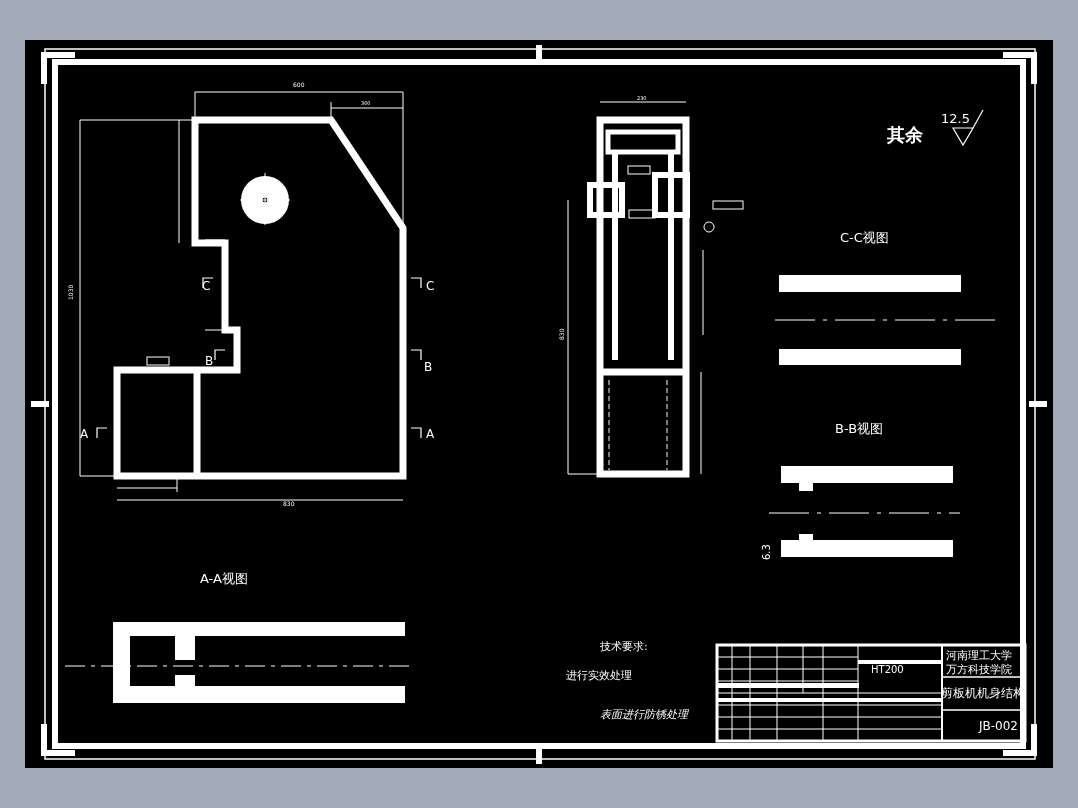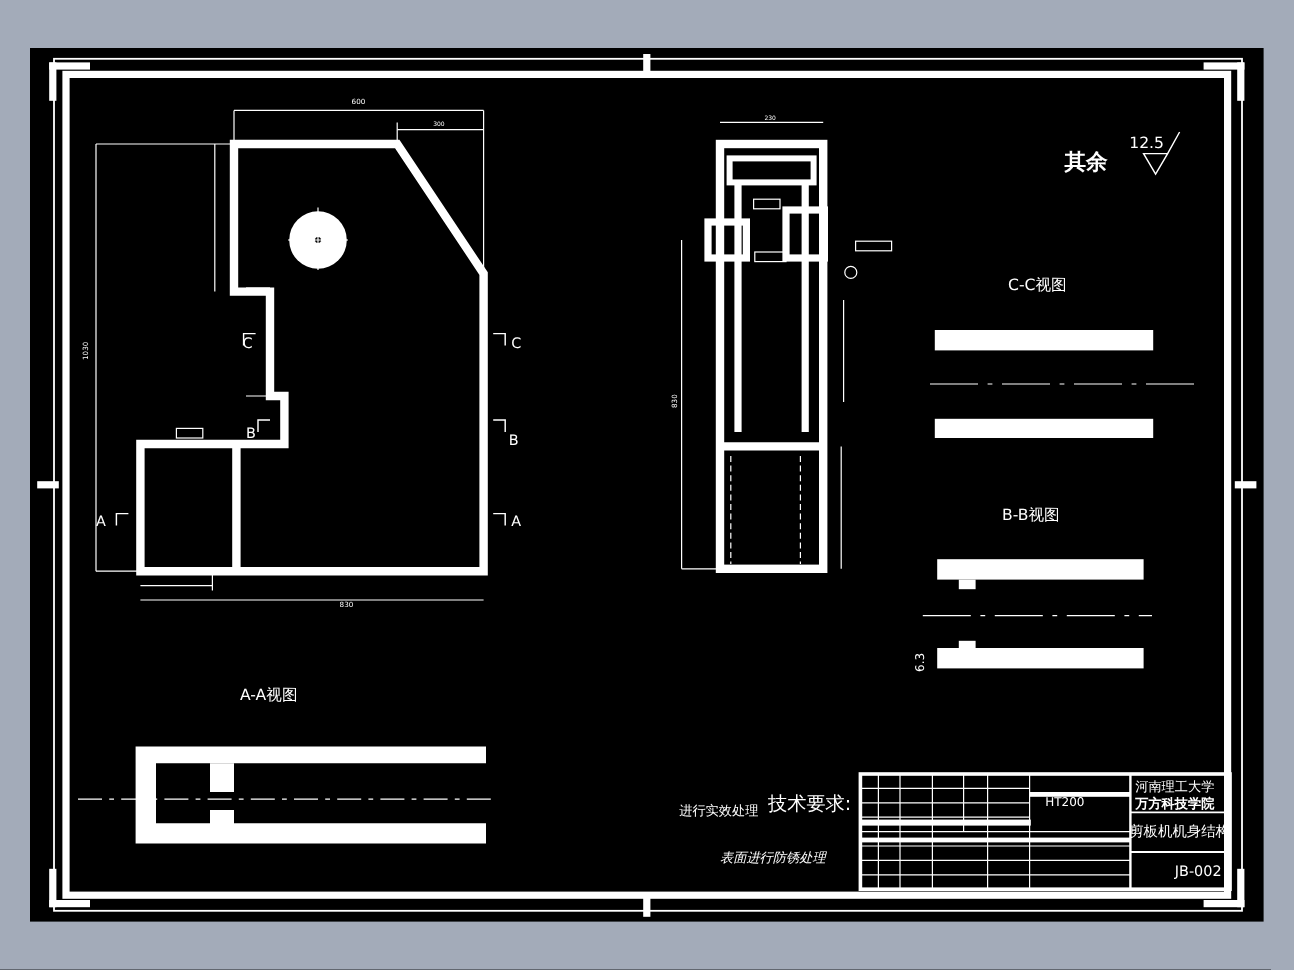--- a/index.html
+++ b/index.html
@@ -152,20 +152,20 @@
     <line x1="798" y1="605" x2="798" y2="701" stroke-width="1"></line>
     <line x1="833" y1="605" x2="833" y2="701" stroke-width="1"></line>
   </g>
   <rect x="692" y="643" width="142" height="5" fill="#fff"></rect>
   <rect x="692" y="658" width="225" height="4" fill="#fff"></rect>
   <rect x="833" y="620" width="84" height="4" fill="#fff"></rect>
 </svg>
 
 <div class="txt" style="left:846px;top:624px;font-size:10px;">HT200</div>
 <div class="txt" style="left:921px;top:608px;font-size:11px;">河南理工大学</div>
-<div class="txt" style="left:921px;top:622px;font-size:11px;font-weight:bold;">万方科技学院</div>
+<div class="txt" style="left:921px;top:622px;font-size:11px;">万方科技学院</div>
 <div class="txt" style="left:916px;top:645px;font-size:12px;font-family:Liberation Mono, monospace;">剪板机机身结构</div>
 <div class="txt" style="left:954px;top:679px;font-size:12px;">JB-002</div>
 
-<div class="txt" style="left:575px;top:620px;font-size:16px;margin-left:40px;">技术要求:</div>
+<div class="txt" style="left:575px;top:599px;font-size:11px;">技术要求:</div>
 <div class="txt" style="left:541px;top:628px;font-size:11px;text-align:right;">进行实效处理</div>
 <div class="txt" style="left:575px;top:667px;font-size:11px;font-style:italic;">表面进行防锈处理</div>
 </div>
 
 </body></html>

